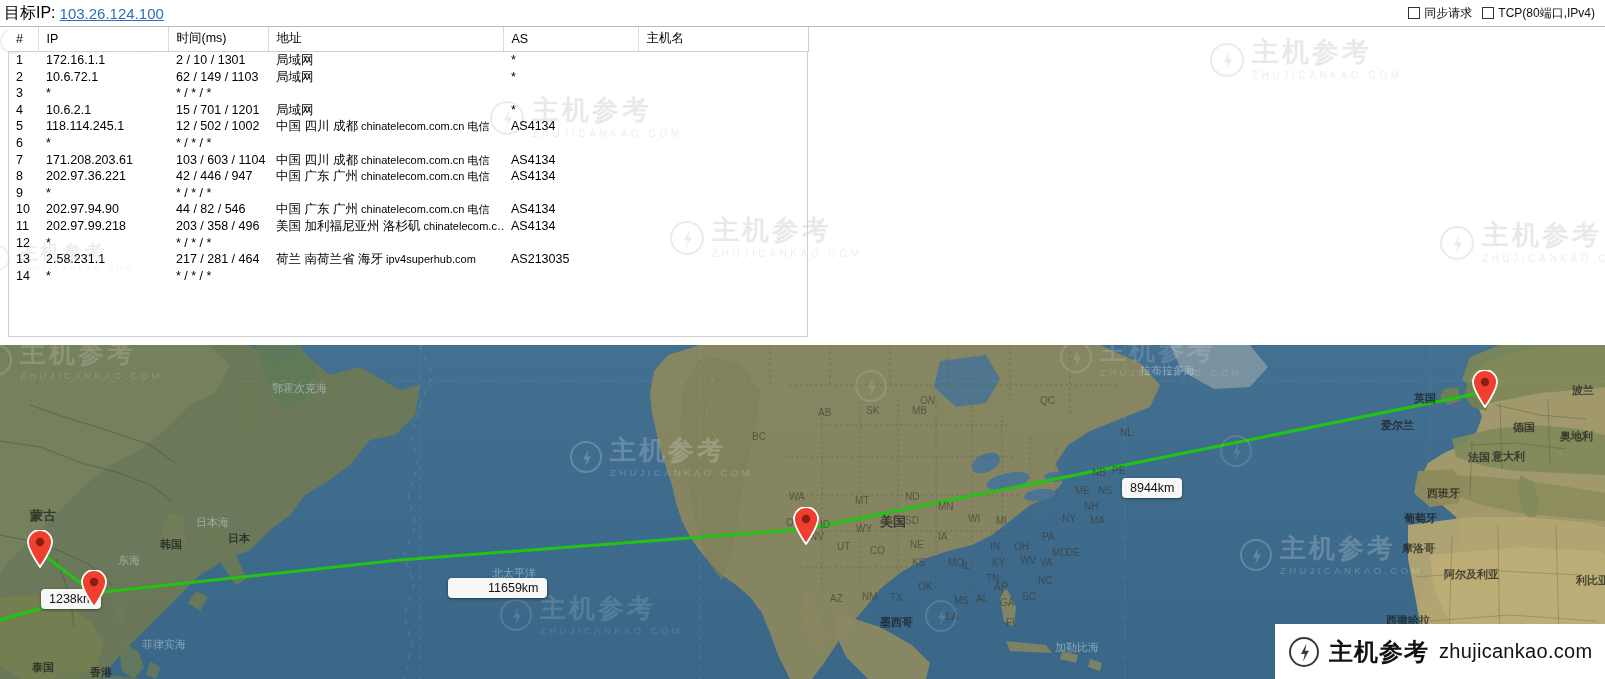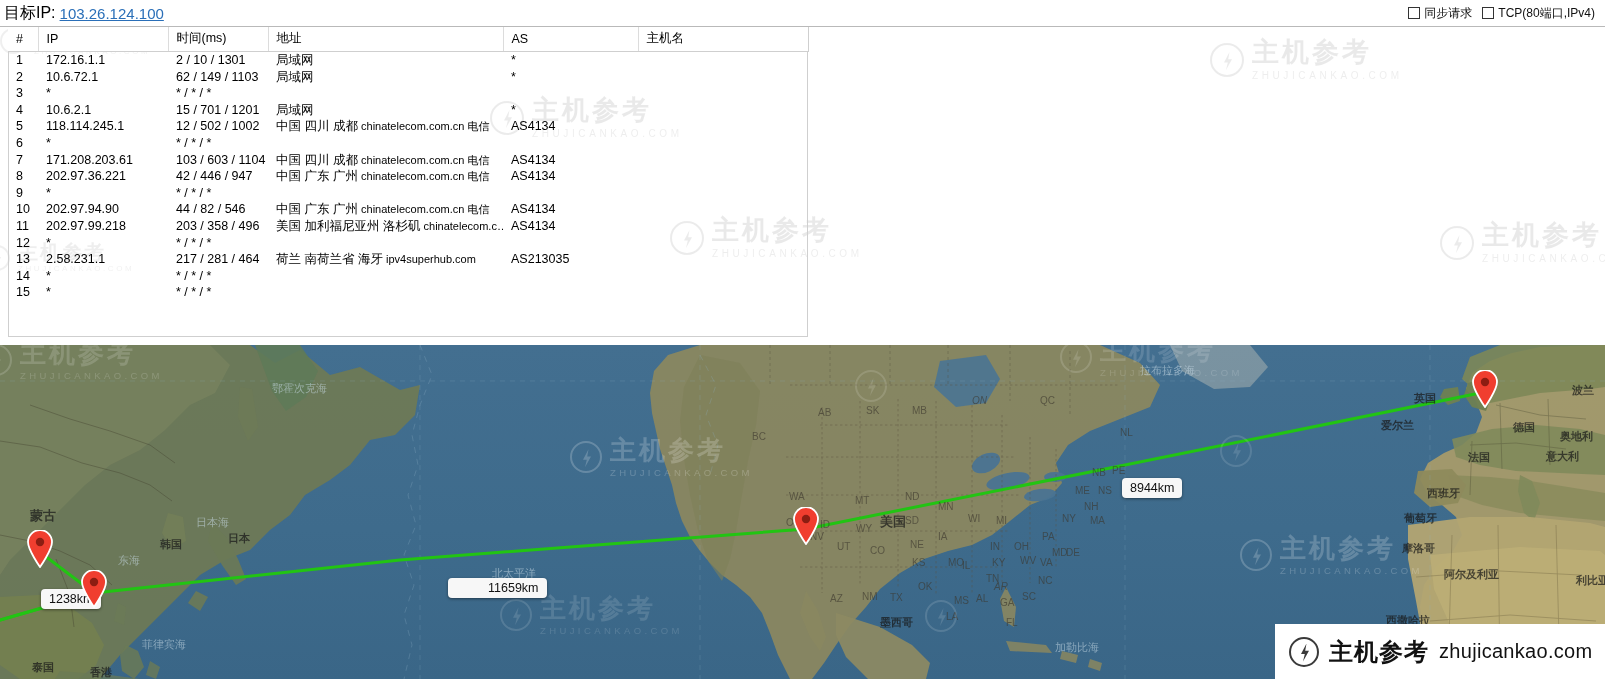--- a/index.html
+++ b/index.html
@@ -456,28 +456,20 @@
           <td></td>
         </tr>
         <tr>
           <td class="num">14</td>
           <td>*</td>
           <td>* / * / *</td>
           <td></td>
           <td></td>
           <td></td>
         </tr>
-        <tr>
-          <td class="num">15</td>
-          <td>*</td>
-          <td>* / * / *</td>
-          <td></td>
-          <td></td>
-          <td></td>
-        </tr>
       </tbody>
   </table>
 </div>
 
 <div id="map">
   <svg id="map-canvas" viewBox="0 0 1605 334" preserveAspectRatio="none">
     <defs>
       <linearGradient id="oceanG" x1="0" y1="0" x2="0" y2="1">
         <stop offset="0%" stop-color="#436f90"></stop>
         <stop offset="55%" stop-color="#3e6b8c"></stop>
@@ -648,21 +640,21 @@
       <div class="geo-label" style="left: 90px; top: 320px;">香港</div>
       <div class="geo-label sea" style="left: 492px; top: 221px;">北太平洋</div>
       <div class="geo-label big" style="left: 880px; top: 168px;">美国</div>
       <div class="geo-label" style="left: 880px; top: 270px;">墨西哥</div>
       <div class="geo-label sea" style="left: 1055px; top: 295px;">加勒比海</div>
       <div class="geo-label sea" style="left: 1140px; top: 18px;">拉布拉多海</div>
       <div class="geo-label" style="left: 1414px; top: 46px;">英国</div>
       <div class="geo-label" style="left: 1381px; top: 73px;">爱尔兰</div>
       <div class="geo-label" style="left: 1513px; top: 75px;">德国</div>
       <div class="geo-label" style="left: 1468px; top: 105px;">法国</div>
-      <div class="geo-label" style="left: 1546px; top: 104px;">意大利</div>
+      <div class="geo-label" style="left: 1492px; top: 104px;">意大利</div>
       <div class="geo-label" style="left: 1427px; top: 141px;">西班牙</div>
       <div class="geo-label" style="left: 1404px; top: 166px;">葡萄牙</div>
       <div class="geo-label" style="left: 1560px; top: 84px;">奥地利</div>
       <div class="geo-label" style="left: 1402px; top: 196px;">摩洛哥</div>
       <div class="geo-label" style="left: 1444px; top: 222px;">阿尔及利亚</div>
       <div class="geo-label" style="left: 1576px; top: 228px;">利比亚</div>
       <div class="geo-label" style="left: 1386px; top: 268px;">西撒哈拉</div>
       <div class="geo-label" style="left: 1572px; top: 38px;">波兰</div>
       <div class="geo-label state" style="left: 789px; top: 146px;">WA</div>
       <div class="geo-label state" style="left: 786px; top: 172px;">OR</div>
@@ -703,21 +695,21 @@
       <div class="geo-label state" style="left: 954px; top: 250px;">MS</div>
       <div class="geo-label state" style="left: 946px; top: 266px;">LA</div>
       <div class="geo-label state" style="left: 890px; top: 247px;">TX</div>
       <div class="geo-label state" style="left: 862px; top: 246px;">NM</div>
       <div class="geo-label state" style="left: 830px; top: 248px;">AZ</div>
       <div class="geo-label state" style="left: 1006px; top: 272px;">FL</div>
       <div class="geo-label state" style="left: 752px; top: 86px;">BC</div>
       <div class="geo-label state" style="left: 818px; top: 62px;">AB</div>
       <div class="geo-label state" style="left: 866px; top: 60px;">SK</div>
       <div class="geo-label state" style="left: 912px; top: 60px;">MB</div>
-      <div class="geo-label state" style="left: 972px; top: 50px; font-style: italic;">ON</div>
+      <div class="geo-label state" style="left: 920px; top: 50px; font-style: italic;">ON</div>
       <div class="geo-label state" style="left: 1040px; top: 50px;">QC</div>
       <div class="geo-label state" style="left: 1120px; top: 82px;">NL</div>
       <div class="geo-label state" style="left: 1092px; top: 122px;">NB</div>
       <div class="geo-label state" style="left: 1098px; top: 140px;">NS</div>
       <div class="geo-label state" style="left: 1112px; top: 120px;">PE</div>
       <div class="geo-label state" style="left: 1075px; top: 140px;">ME</div>
     </div>
 
   <div class="wm-map" style="left:570px; top:92px;">
     <div class="wm-logo"></div>

